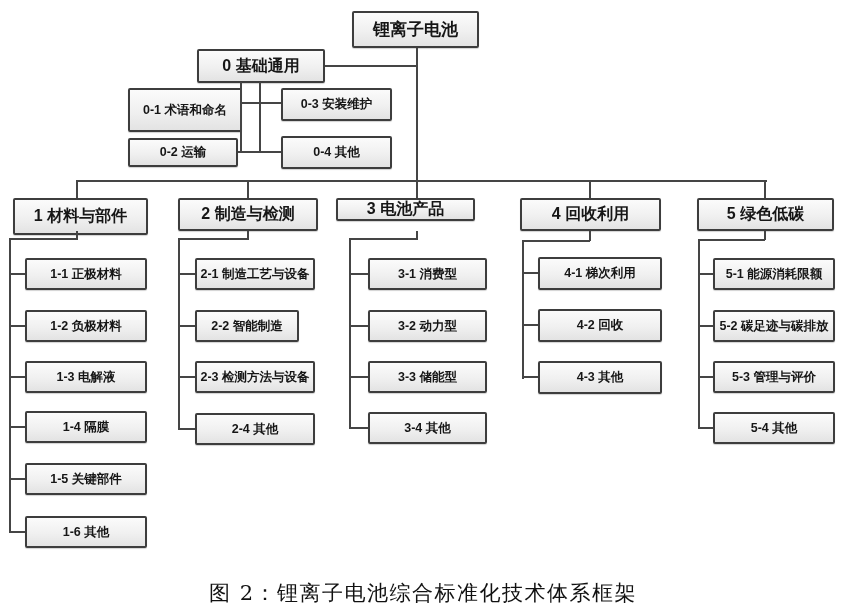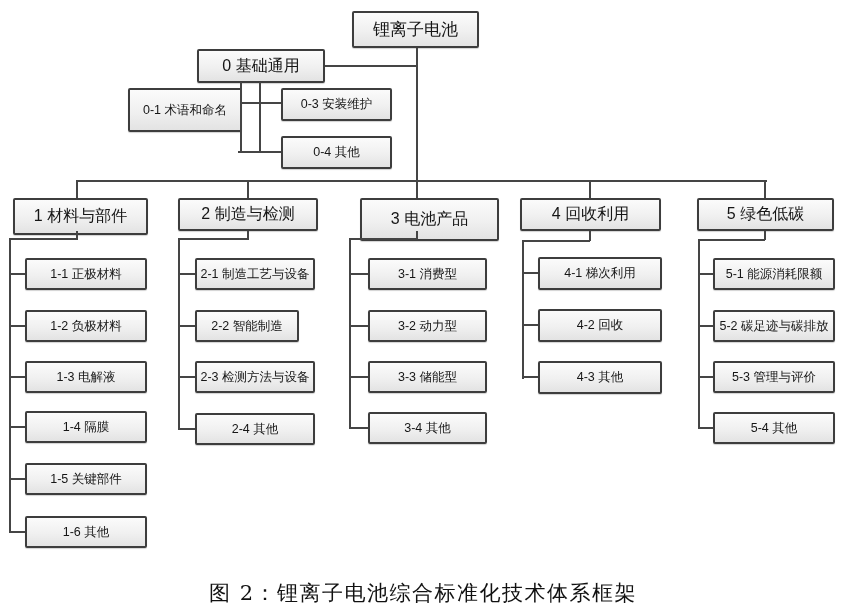--- a/index.html
+++ b/index.html
@@ -12,21 +12,21 @@
   .stage{
     position:relative;width:846px;height:611px;background:var(--bg);
     overflow:hidden;font-family:"Liberation Sans",sans-serif;
   }
   .box{
     position:absolute;box-sizing:border-box;
     border:2px solid var(--box-border);border-radius:2px;
     background:linear-gradient(180deg,#fbfbfb 0%,#f0f0f0 55%,#e3e3e3 100%);
     box-shadow:0 1px 1px rgba(0,0,0,0.18);
     display:flex;align-items:center;justify-content:center;
-    font-weight:400;color:var(--text);white-space:nowrap;
+    font-weight:700;color:var(--text);white-space:nowrap;
   }
   .lv0{font-size:17px;}
   .lv1{font-size:16px;}
   .lv2{font-size:12.5px;}
   .hl,.vl{position:absolute;background:var(--line);}
   .hl{height:2px;}
   .vl{width:2px;}
   .caption{
     position:absolute;left:0;right:0;top:579px;text-align:center;
     font-family:"DejaVu Serif","Liberation Serif",serif;
@@ -35,26 +35,27 @@
 </style>
 </head>
 <body>
 
 <div class="stage">
 
   <div class="box lv0" style="left:352px;top:11px;width:127px;height:37px">锂离子电池</div>
 
   <div class="box lv1" style="left:197px;top:49px;width:128px;height:34px">0 基础通用</div>
   <div class="box lv2" style="left:128px;top:88px;width:114px;height:44px">0-1 术语和命名</div>
+  <div class="box lv2" style="left:128px;top:138px;width:110px;height:29px">0-2 运输</div>
   <div class="box lv2" style="left:281px;top:88px;width:111px;height:33px">0-3 安装维护</div>
   <div class="box lv2" style="left:281px;top:136px;width:111px;height:33px">0-4 其他</div>
 
   <div class="box lv1" style="left:13px;top:198px;width:135px;height:37px">1 材料与部件</div>
   <div class="box lv1" style="left:178px;top:198px;width:140px;height:33px">2 制造与检测</div>
-  <div class="box lv1" style="left:360px;top:198px;width:139px;height:43px">3 电池产品</div>
+  <div class="box lv1" style="left:336px;top:198px;width:139px;height:23px">3 电池产品</div>
   <div class="box lv1" style="left:520px;top:198px;width:141px;height:33px">4 回收利用</div>
   <div class="box lv1" style="left:697px;top:198px;width:137px;height:33px">5 绿色低碳</div>
 
   <div class="box lv2" style="left:25px;top:258px;width:122px;height:32px">1-1 正极材料</div>
   <div class="box lv2" style="left:25px;top:310px;width:122px;height:32px">1-2 负极材料</div>
   <div class="box lv2" style="left:25px;top:361px;width:122px;height:32px">1-3 电解液</div>
   <div class="box lv2" style="left:25px;top:411px;width:122px;height:32px">1-4 隔膜</div>
   <div class="box lv2" style="left:25px;top:463px;width:122px;height:32px">1-5 关键部件</div>
   <div class="box lv2" style="left:25px;top:516px;width:122px;height:32px">1-6 其他</div>
 

